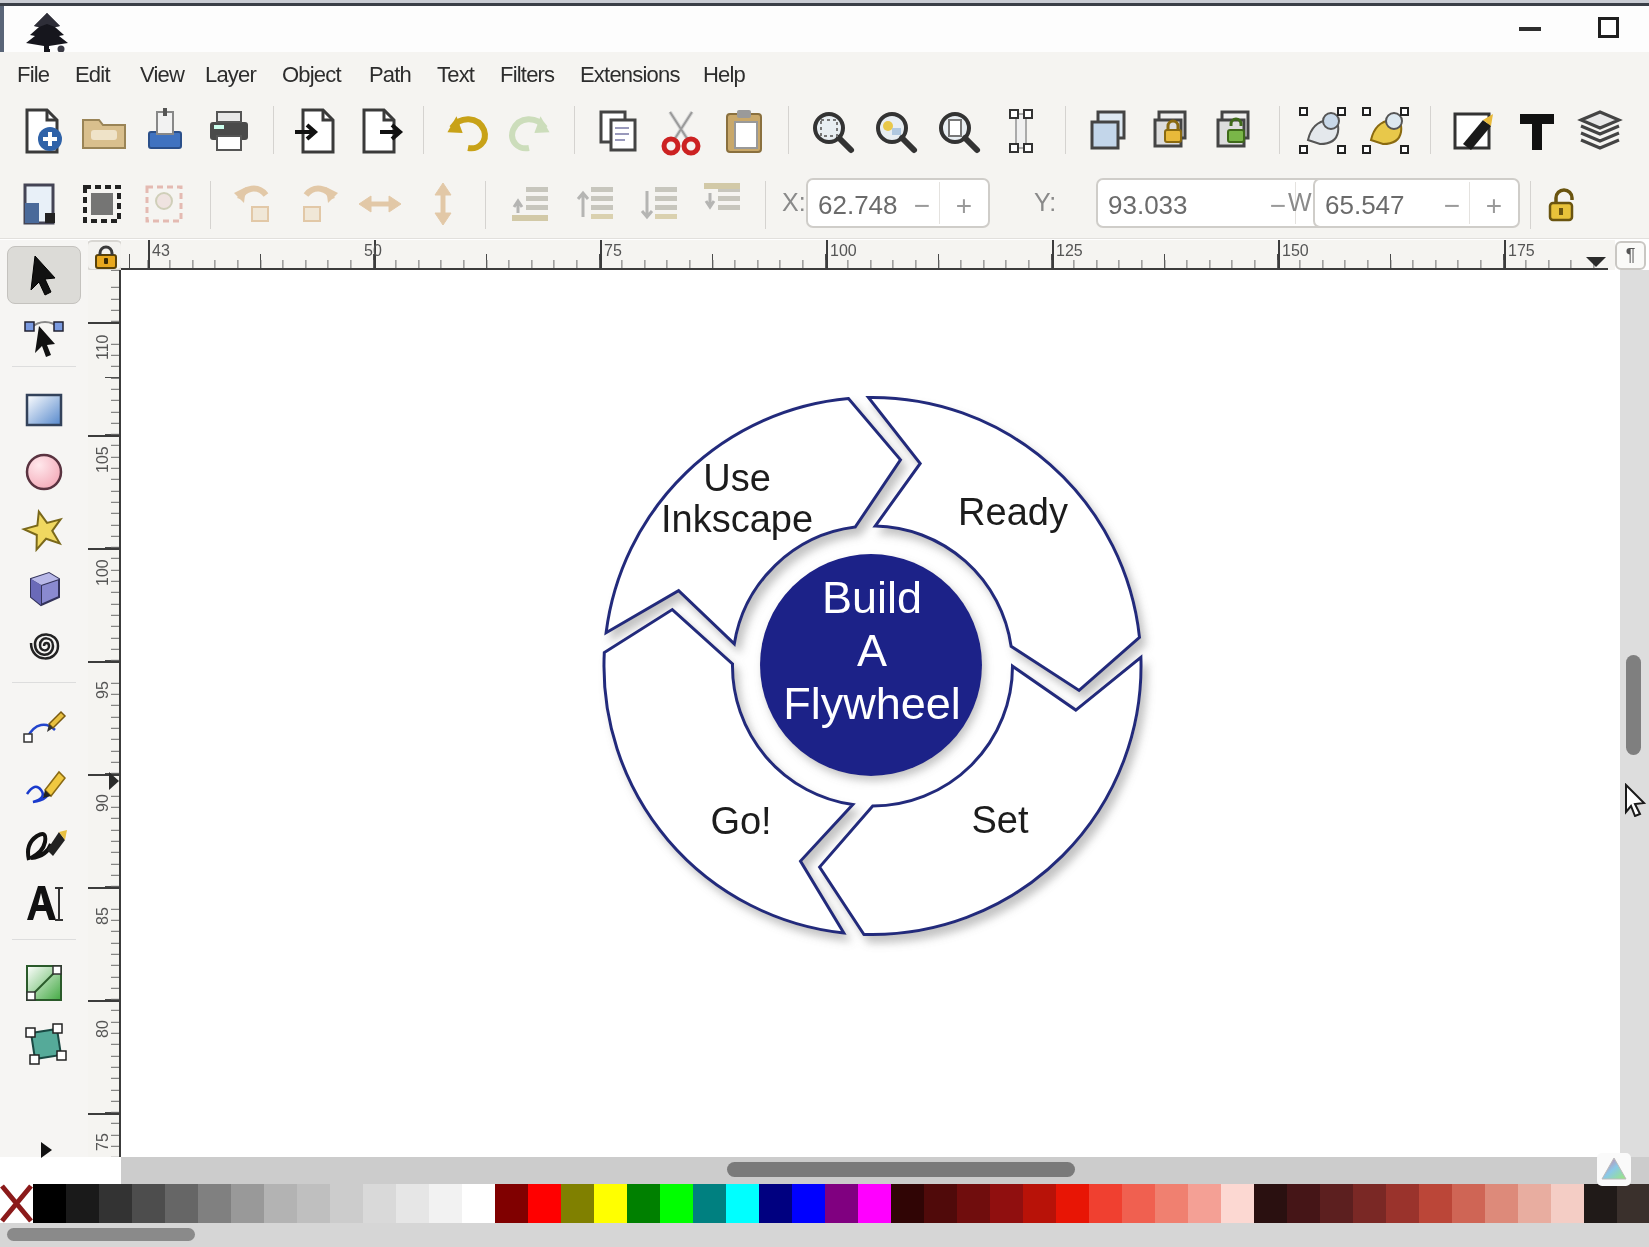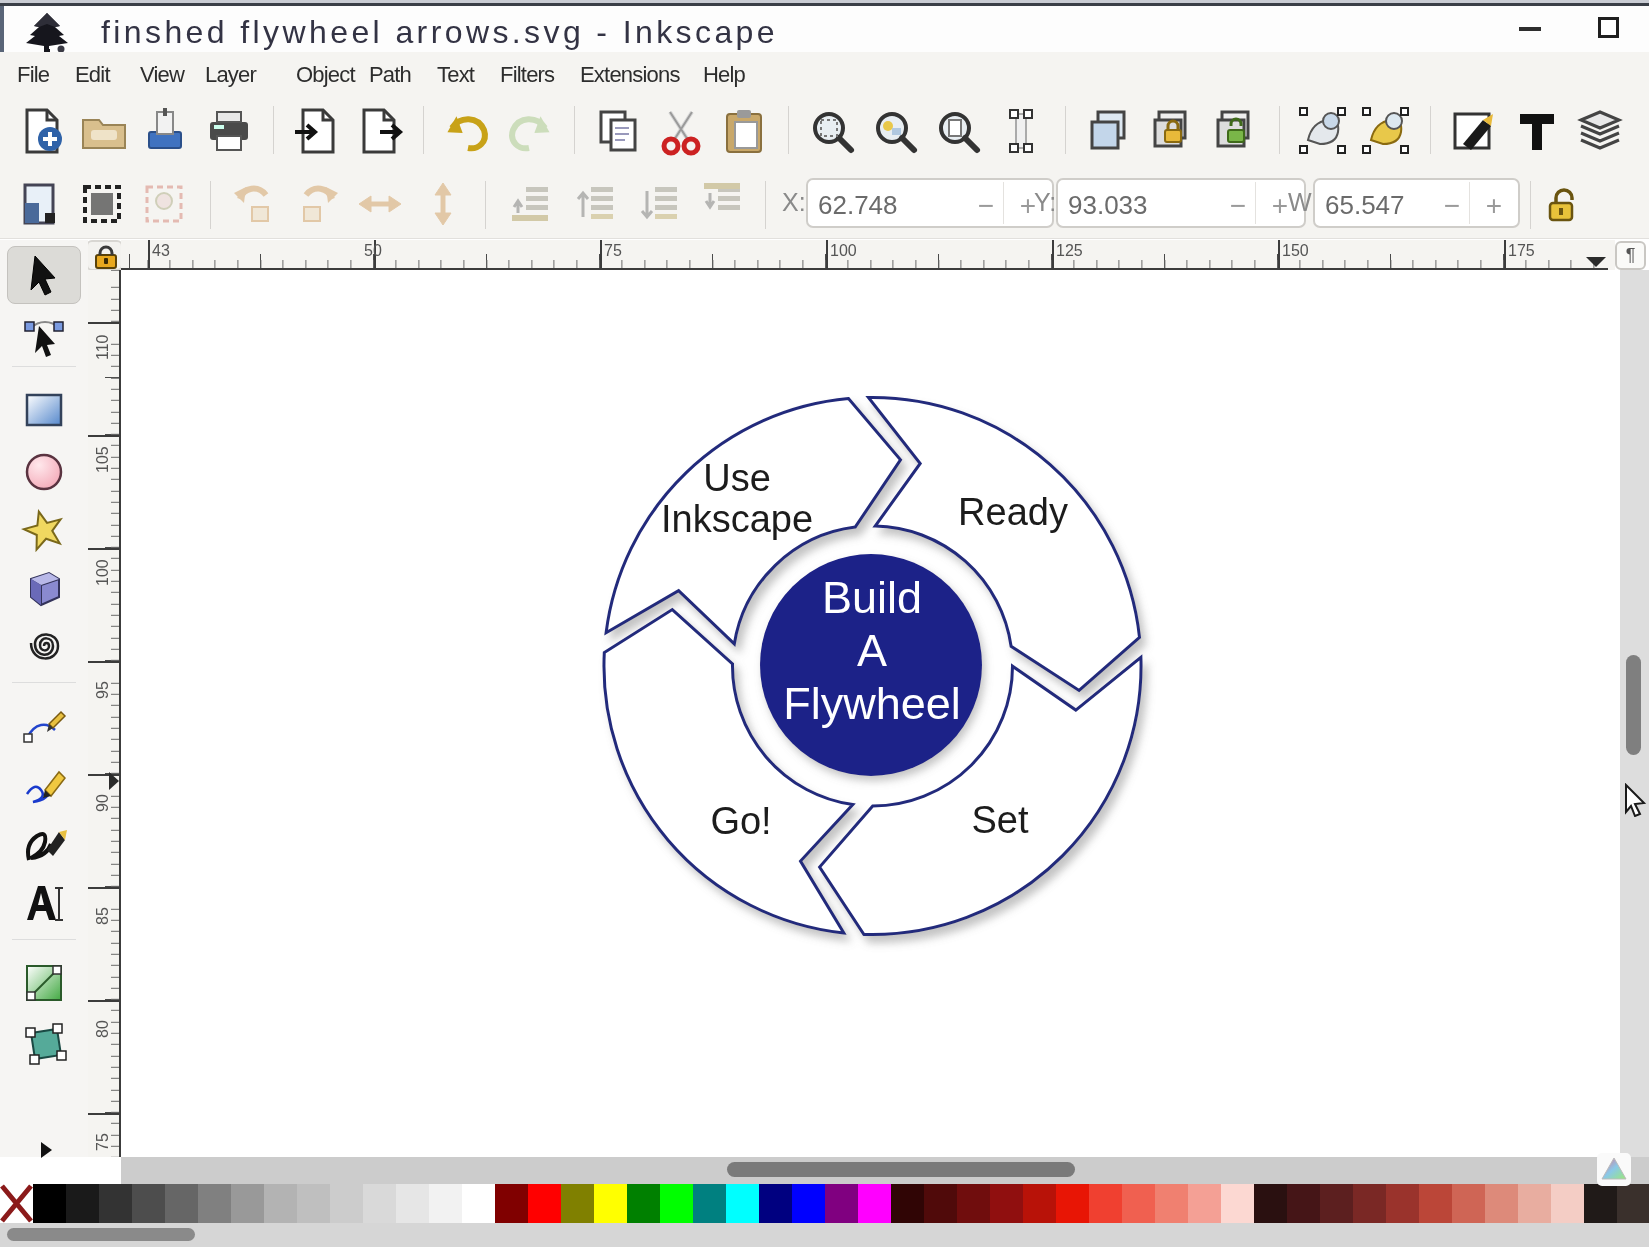--- a/index.html
+++ b/index.html
@@ -79,32 +79,31 @@
 <body>
 <div id="app">
   <div class="abs" id="topstrip"></div>
   <div class="abs" id="titlebar">
     <svg style="position:absolute;left:24px;top:7px" width="46" height="42" viewBox="0 0 46 42">
 <path d="M23 0 L36 13 L31 14 L40 22 L35 23 L44 30 L25 33 L25 36 L20 36 L20 33 L2 30 L11 23 L6 22 L15 14 L10 13 Z" fill="#16161d"></path>
 <path d="M23 0 L36 13 L31 14 L23 11 L15 14 L10 13 Z" fill="#2e2e38"></path>
 <path d="M20 36 L20 41 L26 41 L26 36 Z" fill="#16161d"></path>
 <circle cx="37" cy="36" r="3.5" fill="#3a3a44"></circle>
 </svg>
-    <div class="ttext">finshed flywheel arrows.svg - Inkscape</div>
   </div>
   <div class="abs" id="leftedge"></div>
   <div class="abs" id="minbtn"></div>
   <div class="abs" id="maxbtn"></div>
 
   <div class="abs" id="menubar">
     <div class="menu" style="left:17px">File</div>
     <div class="menu" style="left:75px">Edit</div>
     <div class="menu" style="left:140px">View</div>
     <div class="menu" style="left:205px">Layer</div>
-    <div class="menu" style="left:296px">Object</div>
+    <div class="menu" style="left:282px">Object</div>
     <div class="menu" style="left:369px">Path</div>
     <div class="menu" style="left:437px">Text</div>
     <div class="menu" style="left:500px">Filters</div>
     <div class="menu" style="left:580px">Extensions</div>
     <div class="menu" style="left:703px">Help</div>
   </div>
 
   <div class="abs" id="toolbar1">
       <svg class="icon" style="left:17px;top:12px" width="50" height="50" viewBox="0 0 50 50">
         <path d="M10 4 H30 L40 14 V46 H10 Z" fill="#fff" stroke="#3a3a3a" stroke-width="3"></path>
@@ -316,28 +315,28 @@
           <rect x="20" y="26" width="22" height="5" fill="#9a9a8a"></rect>
           <rect x="6" y="4" width="36" height="6" fill="#b0a060"></rect>
           <path d="M12 14 V28 M8 22 L12 28 L16 22" stroke="#777" stroke-width="3" fill="none"></path>
         </g>
       </svg>
       <div class="vsep" style="left:210px"></div>
       <div class="vsep" style="left:485px"></div>
       <div class="vsep" style="left:765px"></div>
       <div class="vsep" style="left:1530px"></div>
       <div class="flab" style="left:782px">X:</div>
-      <div class="field" style="left:806px;width:248px">
+      <div class="field" style="left:806px;width:184px">
         <span class="val">62.748</span>
         <span class="div1"></span>
         <span class="mm">−</span>
         <span class="pp">+</span>
       </div>
       <div class="flab" style="left:1034px">Y:</div>
-      <div class="field" style="left:1056px;width:250px">
+      <div class="field" style="left:1096px;width:250px">
         <span class="val">93.033</span>
         <span class="div1"></span>
         <span class="mm">−</span>
         <span class="pp">+</span>
       </div>
       <div class="flab" style="left:1288px">W:</div>
       <div class="field" style="left:1313px;width:207px">
         <span class="val">65.547</span>
         <span class="div1"></span>
         <span class="mm">−</span>

